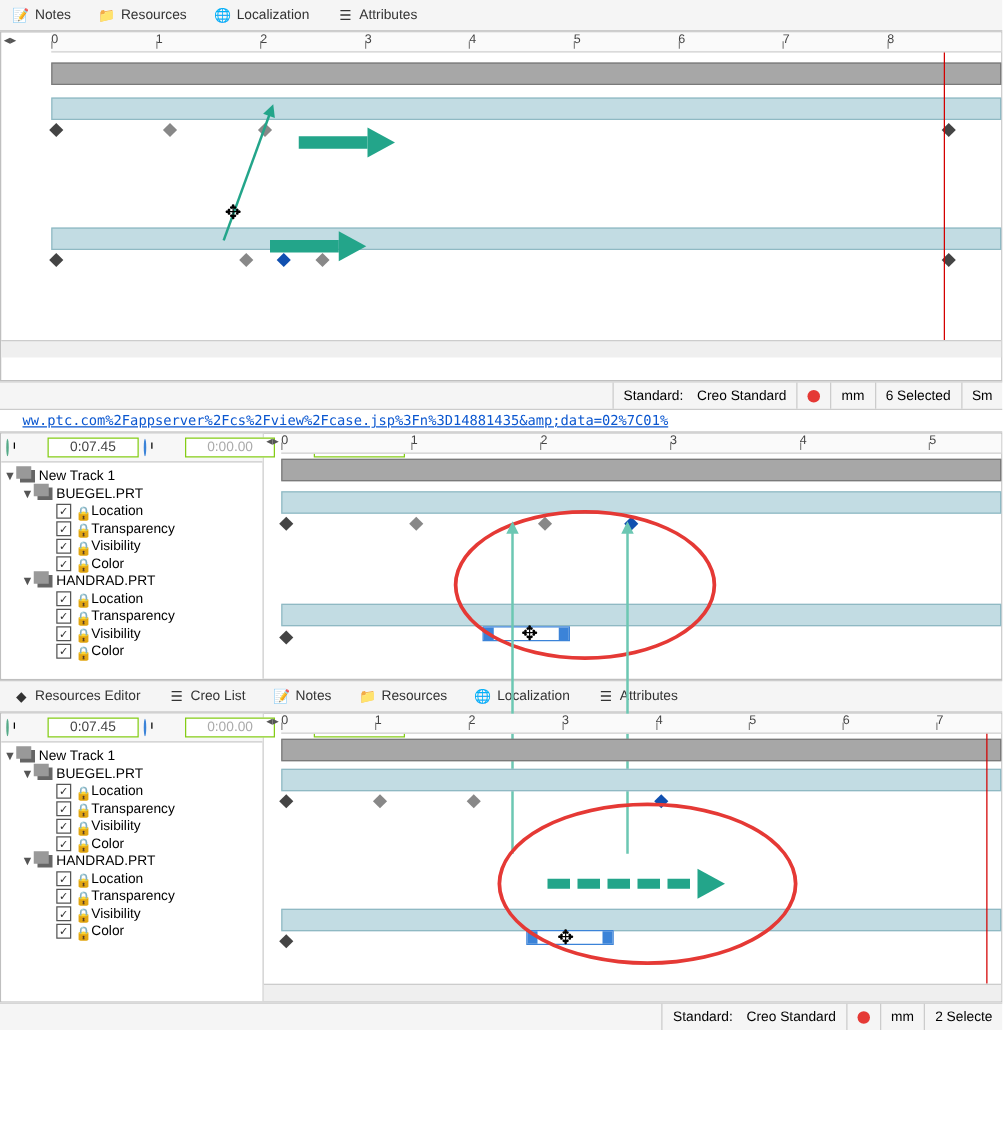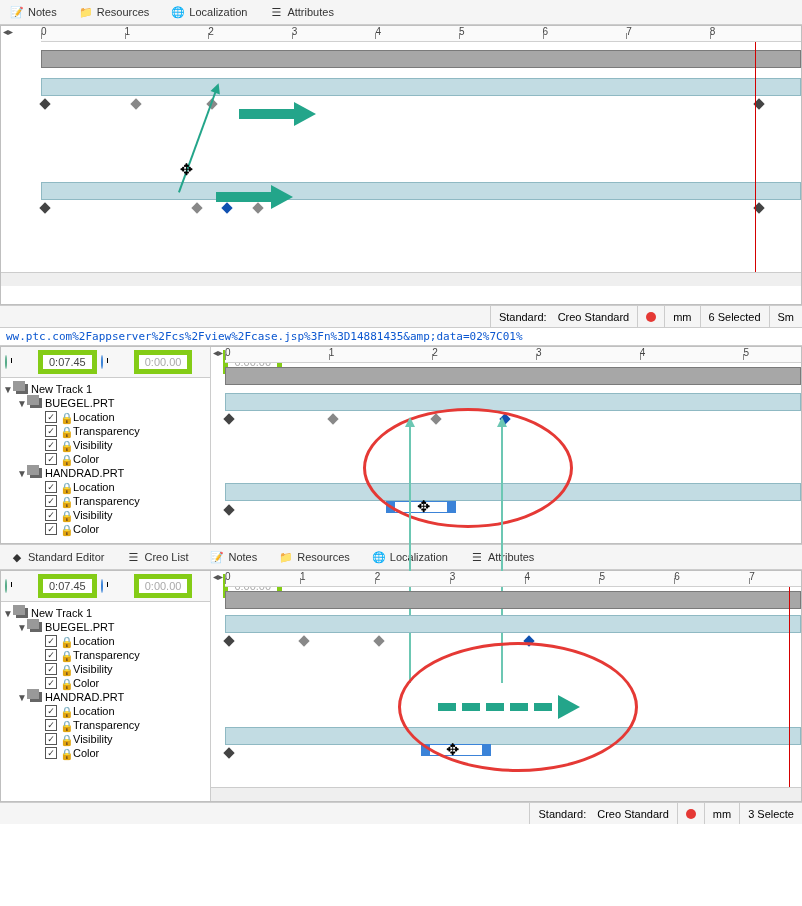--- a/index.html
+++ b/index.html
@@ -41,27 +41,27 @@
 .dashed-arrow { position:absolute; display:flex; align-items:center; gap:6px;}
 .dashed-arrow .seg { width:18px; height:8px; background:#23a58a;}
 .dashed-arrow .head { width:0;height:0;border-top:12px solid transparent;border-bottom:12px solid transparent;border-left:22px solid #23a58a;}
 
 
 .status { display:flex; align-items:center; justify-content:flex-end; gap:0; padding:0; background:#f5f5f5; border-top:1px solid #ccc; height:22px; font-size:11px;}
 .status .cell { padding:0 8px; border-left:1px solid #ccc; height:100%; display:flex; align-items:center; gap:4px;}
 .dotred { width:10px;height:10px;border-radius:50%;background:#e53935;}
 
 
-.url { color:#0b57d0; padding:2px 6px; font-family:monospace; font-size:11px; white-space:nowrap; overflow:hidden; border-top:1px solid #ccc; border-bottom:1px solid #ccc;}
+.url { color:#0b57d0; text-decoration:underline; padding:2px 18px; font-family:monospace; font-size:11px; white-space:nowrap; overflow:hidden; border-top:1px solid #ccc; border-bottom:1px solid #ccc;}
 
 
 .panel { display:flex; border:1px solid #bfbfbf; }
 .left { width:210px; background:#fff; border-right:1px solid #ccc; }
 .timebar { display:flex; align-items:center; gap:4px; padding:3px 4px; border-bottom:1px solid #ccc; background:#f7f7f7;}
-.timebox { border:5px solid #84cc16; background:#fff; padding:1px 6px; color:#444;margin-left:27px;}
+.timebox { border:1px solid #84cc16; background:#fff; padding:1px 17px; color:#444;margin-left:27px;}
 .timebox.faded { color:#aaa; }
 .clk { width:14px;height:14px; border:1.5px solid #5a8; border-radius:50%; position:relative;}
 .clk.b { border-color:#3b83d8;}
 .clk::after{content:"";position:absolute;left:5px;top:2px;width:1px;height:5px;background:currentColor;}
 
 .tree { padding:4px 2px; }
 .tn { display:flex; align-items:center; gap:3px; padding:1px 0; white-space:nowrap;}
 .tw { display:inline-block; width:10px; text-align:center; color:#555; font-size:10px;}
 .chk { width:12px;height:12px; border:1px solid #555; display:inline-flex; align-items:center; justify-content:center; font-size:9px; color:#333; background:#fff;}
 .cube { width:12px;height:10px; background:#666; display:inline-block; position:relative;}
@@ -259,21 +259,21 @@
       <div class="circ" style="top:45px; left:24%; width:210px; height:120px;"></div>
       <div class="v-thin" style="left:32%; top:60px; height:260px;"></div>
       <div class="v-thin" style="left:48%; top:60px; height:260px;"></div>
     </div>
   </div>
 </div>
 
 <div class="tabs" style="border-top:1px solid #ccc;">
   <div class="tab">
       <span class="ico">◆</span>
-      <span>Standard Editor</span>
+      <span>Resources Editor</span>
     </div>
   <div class="tab">
       <span class="ico">☰</span>
       <span>Creo List</span>
     </div>
   <div class="tab">
       <span class="ico">📝</span>
       <span>Notes</span>
     </div>
   <div class="tab">
@@ -407,15 +407,15 @@
 
 <div class="status">
   <div class="cell"><span>Standard:</span>&nbsp;<span>Creo Standard</span></div>
   <div class="cell">
       <span class="dotred"></span>
     </div>
   <div class="cell">
       <span>mm</span>
     </div>
   <div class="cell">
-      <span>3 Selecte</span>
+      <span>2 Selecte</span>
     </div>
 </div>
 
 </body></html>

